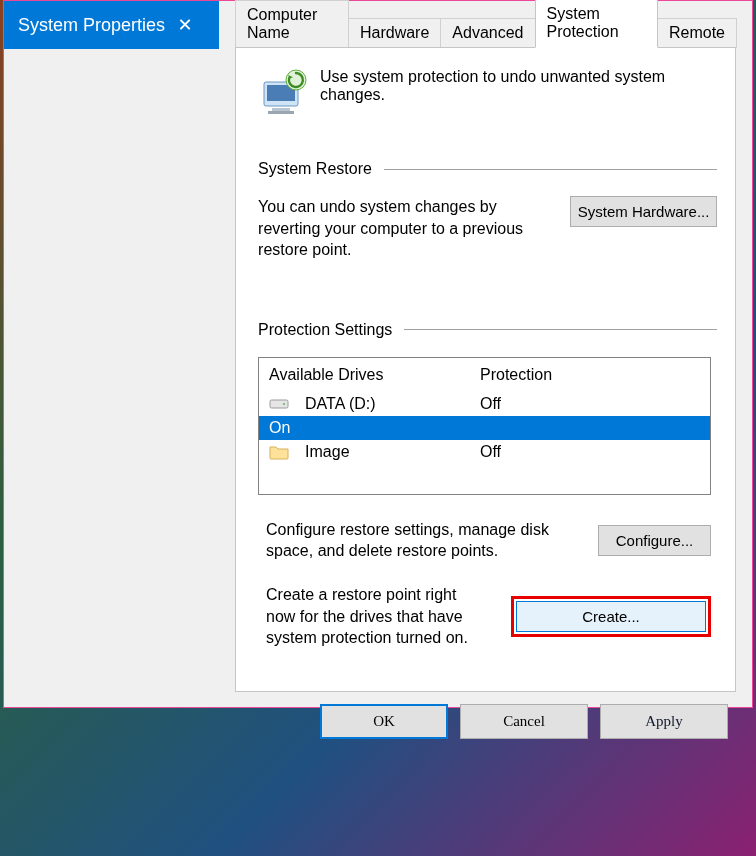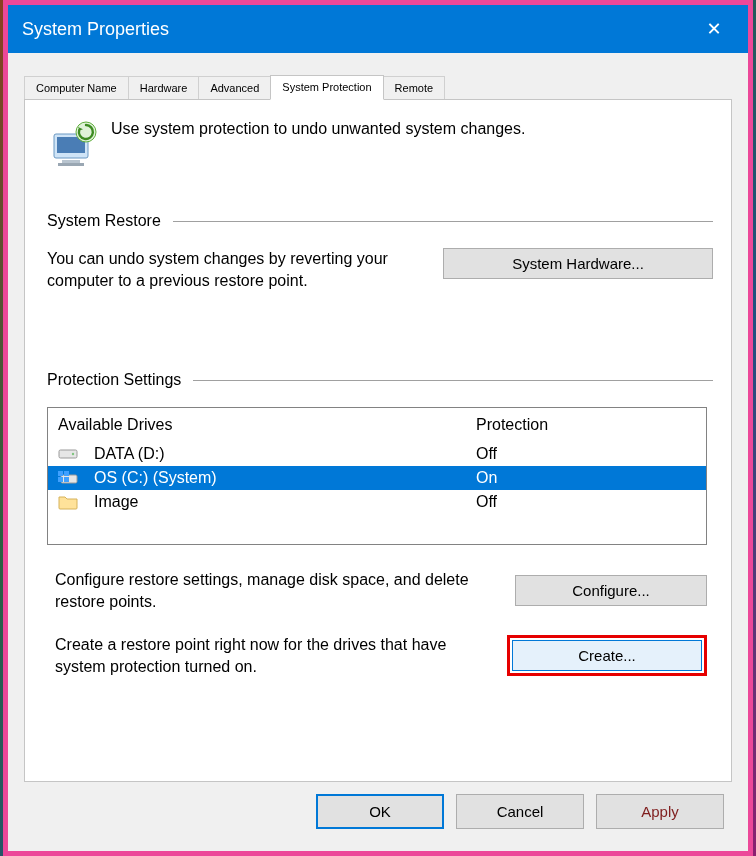--- a/index.html
+++ b/index.html
@@ -9,25 +9,24 @@
       background: linear-gradient(135deg, #8b4020, #2a6040, #205080, #8b2070);
       width: 756px;
       height: 856px;
       overflow: hidden;
     }
     .window {
       position: absolute;
       top: 0;
       left: 3px;
       width: 750px;
-      height: 856px;
+      height: 708px;
       background: #f0f0f0;
-      border: 5px solid #ec4899;
-      display: flex;
-      flex-direction: column;
+      border: 1px solid #ec4899;
+      display: flex;
     }
     .titlebar {
       background: #0078d7;
       color: #fff;
       display: flex;
       align-items: center;
       justify-content: space-between;
       height: 48px;
       padding: 0 14px 0 14px;
     }
@@ -49,21 +48,21 @@
       display: flex;
       align-items: flex-end;
       height: 30px;
     }
     .tab {
       padding: 5px 11px 6px 11px;
       background: #f0f0f0;
       border: 1px solid #d0d0d0;
       border-bottom: none;
       margin-right: -1px;
-      font-size: 11px;
+      font-size: 16px;
       color: #000;
       position: relative;
       top: 1px;
     }
     .tab.active {
       background: #fff;
       border: 1px solid #c5c5c5;
       border-bottom: 1px solid #fff;
       z-index: 2;
     }
@@ -93,21 +92,21 @@
       align-items: center;
       margin-bottom: 18px;
     }
     .section-hdr .label { font-size: 16px; white-space: nowrap; margin-right: 12px; }
     .section-hdr .rule { flex: 1; height: 1px; background: #a0a0a0; }
     .restore-row {
       display: flex;
       justify-content: space-between;
       align-items: flex-start;
       gap: 16px;
-      margin-bottom: 80px;
+      margin-bottom: 60px;
     }
     .restore-desc { font-size: 16px; line-height: 1.35; max-width: 380px; }
     .winbtn {
       background: #e1e1e1;
       border: 1px solid #adadad;
       font-family: inherit;
       font-size: 15px;
       padding: 6px 4px;
       width: 290px;
       text-align: center;
@@ -145,24 +144,25 @@
     .create-outline .winbtn {
       background: #e5f1fb;
       border: 1px solid #0078d7;
       width: 190px;
     }
     .footer {
       display: flex;
       justify-content: flex-end;
       gap: 12px;
       padding: 12px 8px 12px 8px;
+      font-family: Liberation Serif, serif;
     }
     .footer .winbtn { width: 128px; padding: 7px 4px; }
     .footer .winbtn.primary { background: #e1e1e1; border: 2px solid #0078d7; }
-    .footer .winbtn.disabled { color: #7f1d1d; }
+    .footer .winbtn.disabled { color: #0f172a; }
     .drives-body { padding-bottom: 30px; }
   </style>
 </head>
 <body>
 
 <div class="window">
   <div class="titlebar">
     <span class="title">System Properties</span>
     <span class="close">✕</span>
   </div>
@@ -220,32 +220,20 @@
                 <svg width="20" height="14" viewBox="0 0 20 14">
                     <rect x="1" y="3" width="18" height="8" rx="1.5" fill="#e6e6e6" stroke="#9a9a9a"></rect>
                     <circle cx="15" cy="7" r="1.2" fill="#7fc47f"></circle>
                   </svg>
               </span>
               <span>DATA (D:)</span>
             </span>
             <span>Off</span>
           </div>
           <div class="drives-row selected">
-            <span class="name-cell">
-              <span class="drive-icon">
-                <svg width="20" height="16" viewBox="0 0 20 16">
-                    <rect x="3" y="5" width="16" height="8" rx="1.5" fill="#e6e6e6" stroke="#9a9a9a"></rect>
-                    <rect x="0" y="1" width="5" height="5" fill="#40a0ff"></rect>
-                    <rect x="6" y="1" width="5" height="5" fill="#40a0ff"></rect>
-                    <rect x="0" y="7" width="5" height="5" fill="#40a0ff"></rect>
-                    <rect x="6" y="7" width="5" height="5" fill="#40a0ff"></rect>
-                  </svg>
-              </span>
-              <span>OS (C:) (System)</span>
-            </span>
             <span>On</span>
           </div>
           <div class="drives-row">
             <span class="name-cell">
               <span class="drive-icon">
                 <svg width="20" height="16" viewBox="0 0 20 16">
                     <path d="M1 3 h6 l2 2 h10 v9 a1 1 0 0 1 -1 1 h-16 a1 1 0 0 1 -1 -1 z" fill="#ffe29a" stroke="#d6b25a"></path>
                   </svg>
               </span>
               <span>Image</span>

